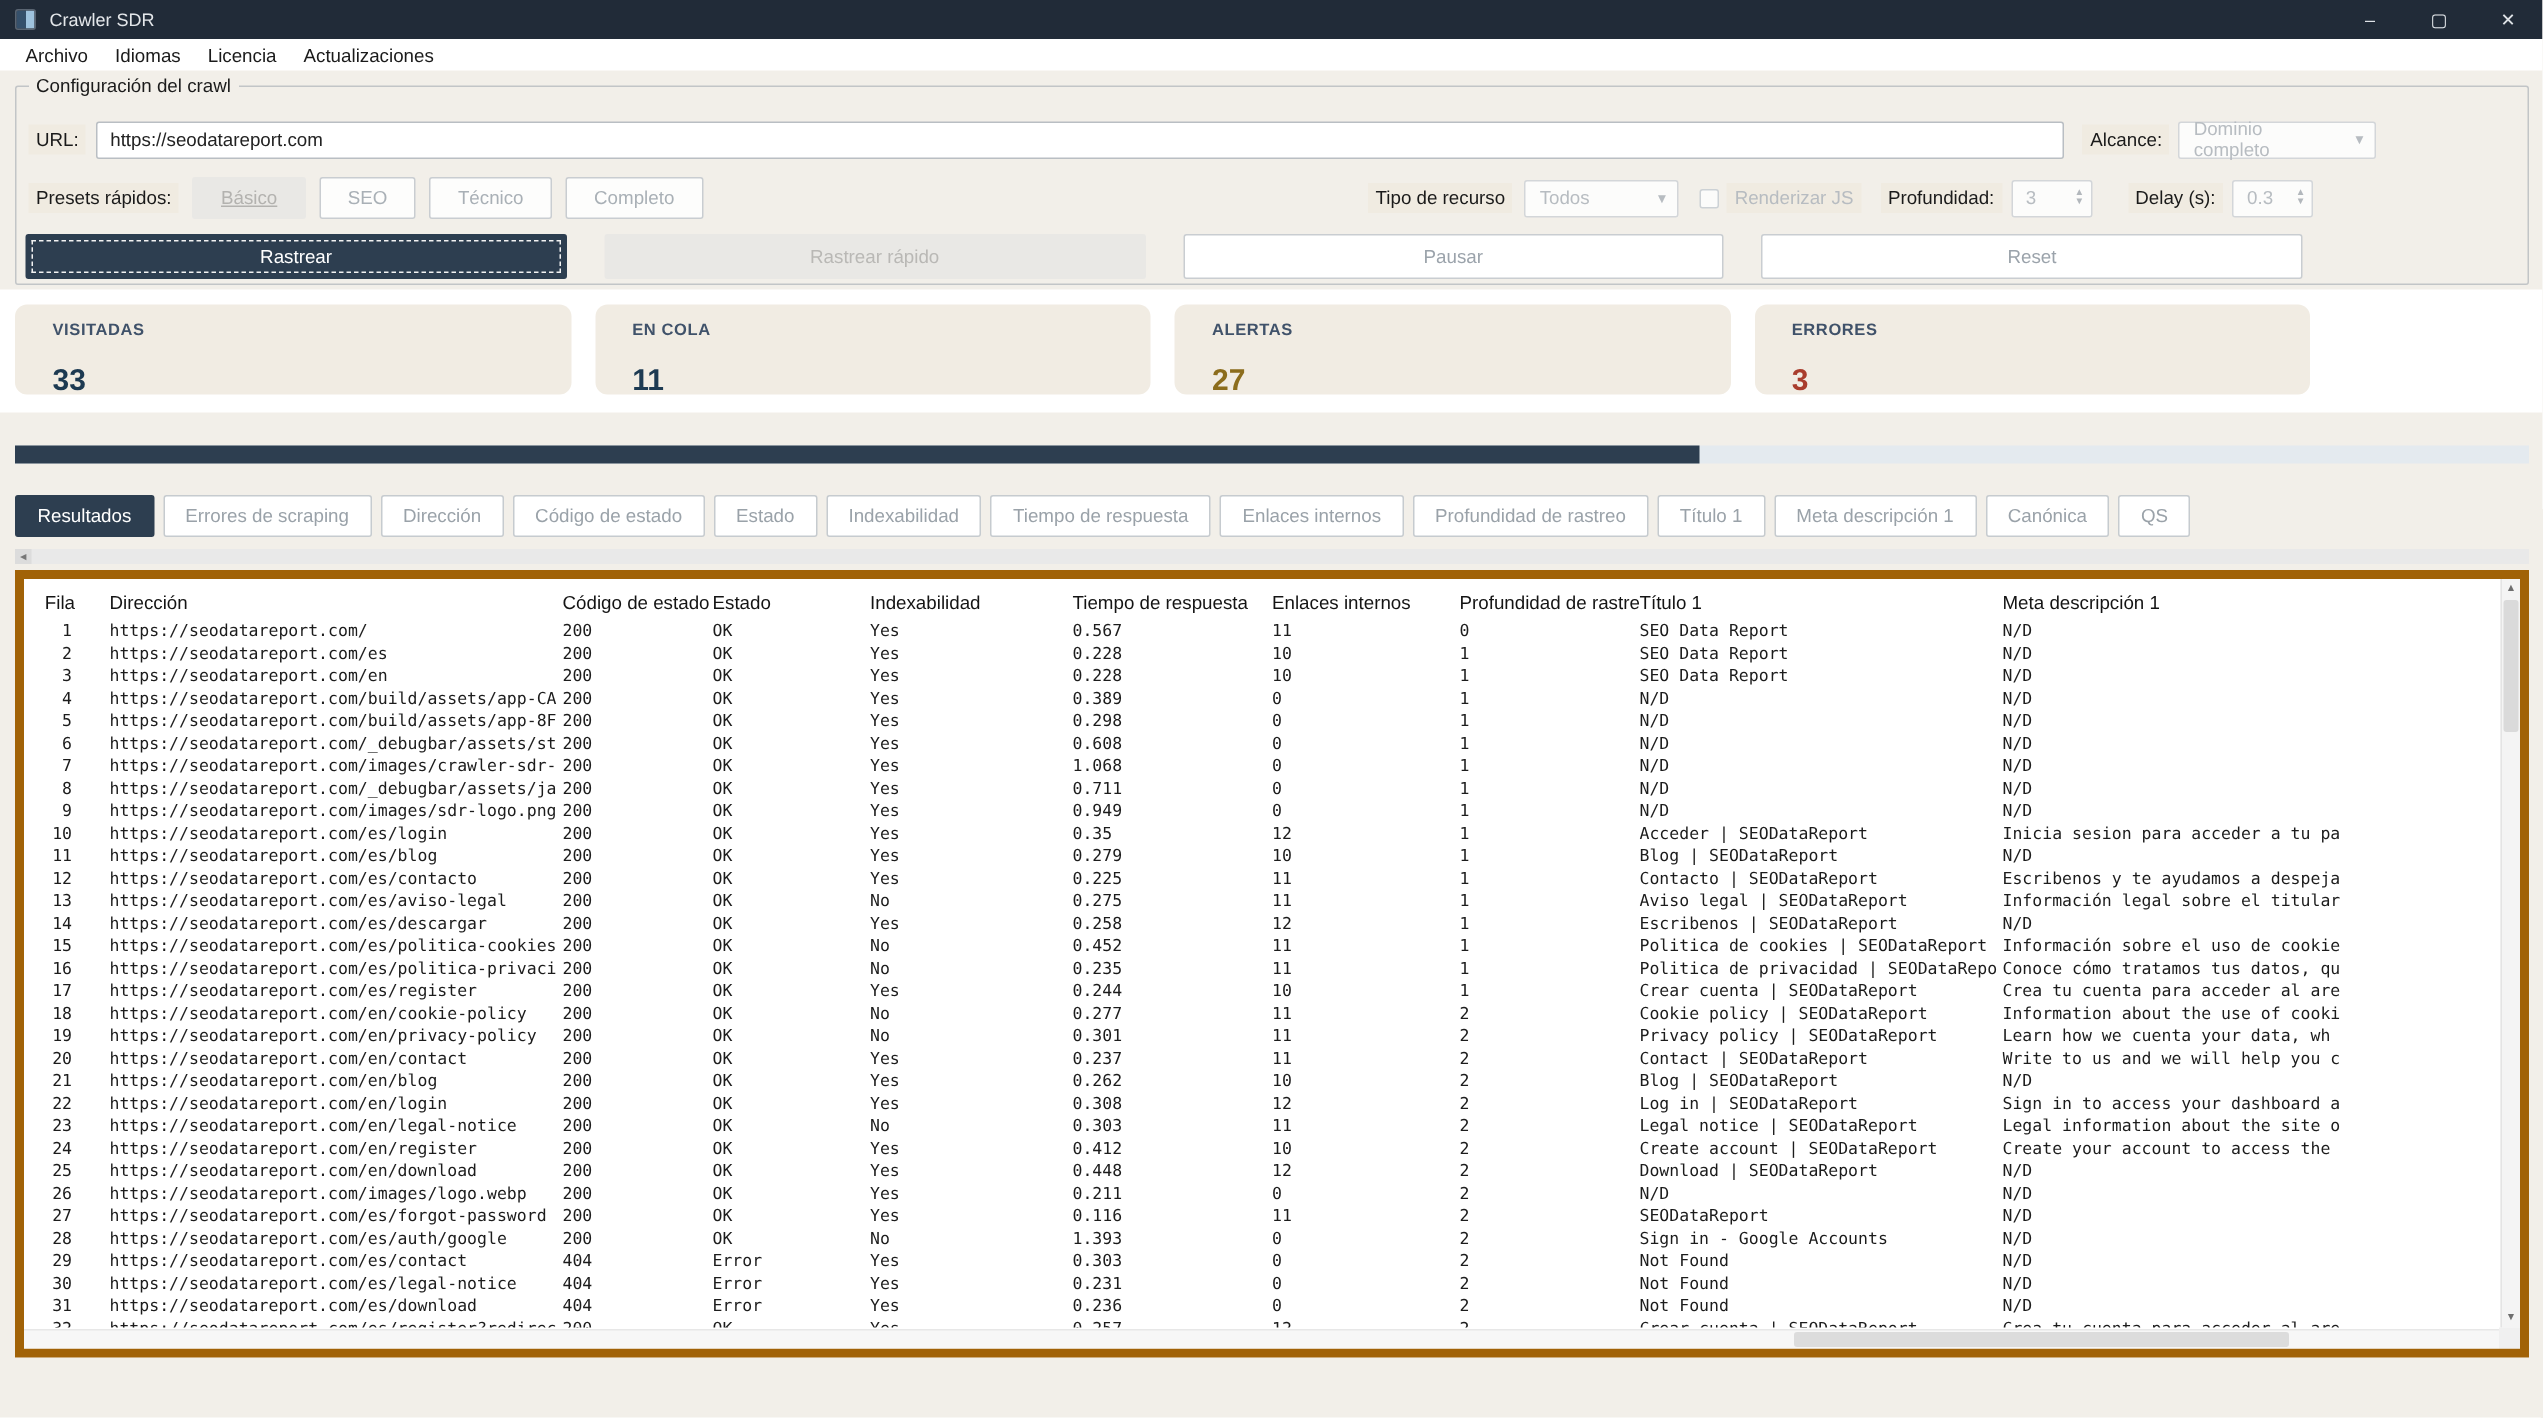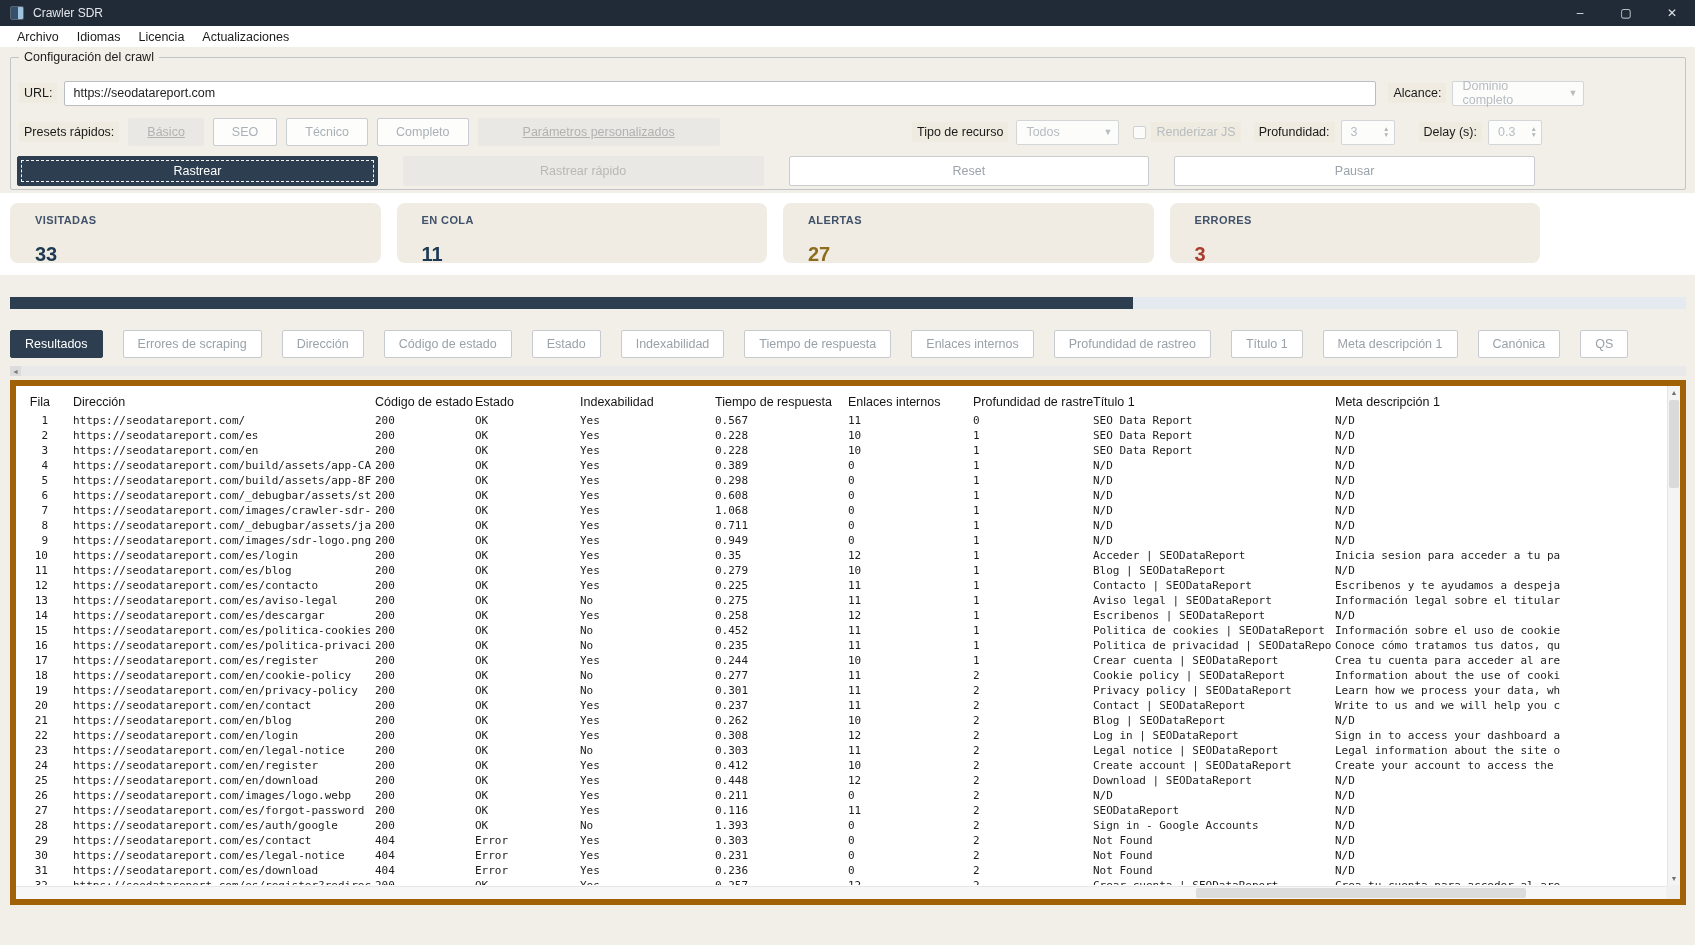--- a/index.html
+++ b/index.html
@@ -54,21 +54,21 @@
   
   .stats-band { position:absolute; top:193px; left:0; right:0; height:82px; background:#ffffff; }
   .cards { position:absolute; top:10px; left:10px; width:1530px; display:flex; gap:16px; }
   .card { flex:1; height:60px; background:#f1ece3; border-radius:8px; padding:11px 0 0 25px; }
   .card-label { font-size:11px; font-weight:bold; letter-spacing:.4px; color:#40526a; }
   .card-value { font-size:20px; font-weight:bold; line-height:26px; margin-top:15px; }
   
   .progress { position:absolute; top:297px; left:10px; width:1676px; height:12px; background:#e4eaef; }
   .progress .fill { height:100%; background:#2d3e50; }
   
-  .tabs { position:absolute; top:330px; left:10px; right:6px; height:15px; display:flex; gap:20px; }
+  .tabs { position:absolute; top:330px; left:10px; right:6px; height:15px; display:flex; gap:6px; }
   .tab { height:28px; padding:0 14px; display:flex; align-items:center; justify-content:center;
     background:#fff; border:1px solid #c6cbcf; color:#9aa2a9; font-size:12.5px; border-radius:2px; white-space:nowrap; }
   .tab.active { background:#2d3e50; border-color:#2d3e50; color:#fff; }
   .tabstrip-scroll { position:absolute; top:366px; left:10px; width:1676px; height:10px; background:#e9e9e9; display:flex; }
   .tabstrip-scroll .sbtn { width:11px; height:10px; background:#dcdcdc; color:#777; font-size:7px;
     display:flex; align-items:center; justify-content:center; }
   
   .panel { position:absolute; top:380px; left:10px; width:1676px; height:525px;
     background:#ffffff; border:6px solid #a16207; }
   .tbl { position:absolute; top:0; left:0; right:14px; bottom:14px; overflow:hidden; }
@@ -124,21 +124,20 @@
     </div>
   </div>
 
   <div class="row-presets">
     <span class="chip">Presets rápidos:</span>
     <span id="preset-buttons" style="display:flex">
         <div class="pbtn filled">Básico</div>
         <div class="pbtn outline">SEO</div>
         <div class="pbtn outline">Técnico</div>
         <div class="pbtn outline">Completo</div>
-        <div class="pbtn filled wide">Parámetros personalizados</div>
       </span>
     <div class="right-ctl">
       <span class="chip">Tipo de recurso</span>
       <div class="sel" style="width:103px;margin-left:8px">
         <span>Todos</span>
         <span class="arrow">▼</span>
       </div>
       <span class="cb"></span>
       <span class="chip dis">Renderizar JS</span>
       <span class="chip" style="margin-left:13px">Profundidad:</span>
@@ -159,22 +158,22 @@
       </div>
     </div>
   </div>
 
   <div class="row-actions">
     <div class="abtn primary">
       <span class="focusring"></span>
       <span>Rastrear</span>
     </div>
     <div class="abtn disabled">Rastrear rápido</div>
+    <div class="abtn secondary">Pausar</div>
     <div class="abtn secondary">Reset</div>
-    <div class="abtn secondary">Pausar</div>
   </div>
 </fieldset>
 
 <div class="stats-band">
   <div class="cards" id="cards">
       <div class="card">
         <div class="card-label">VISITADAS</div>
         <div class="card-value" style="color: rgb(29, 58, 82);">33</div>
       </div>
       <div class="card">
@@ -449,21 +448,21 @@
         <div class="tr">
           <div class="td c0">19</div>
           <div class="td c1">https://seodatareport.com/en/privacy-policy</div>
           <div class="td c2">200</div>
           <div class="td c3">OK</div>
           <div class="td c4">No</div>
           <div class="td c5">0.301</div>
           <div class="td c6">11</div>
           <div class="td c7">2</div>
           <div class="td c8">Privacy policy | SEODataReport</div>
-          <div class="td c9">Learn how we process your data, wh</div>
+          <div class="td c9">Learn how we cuenta your data, wh</div>
         </div>
         <div class="tr">
           <div class="td c0">20</div>
           <div class="td c1">https://seodatareport.com/en/contact</div>
           <div class="td c2">200</div>
           <div class="td c3">OK</div>
           <div class="td c4">Yes</div>
           <div class="td c5">0.237</div>
           <div class="td c6">11</div>
           <div class="td c7">2</div>

